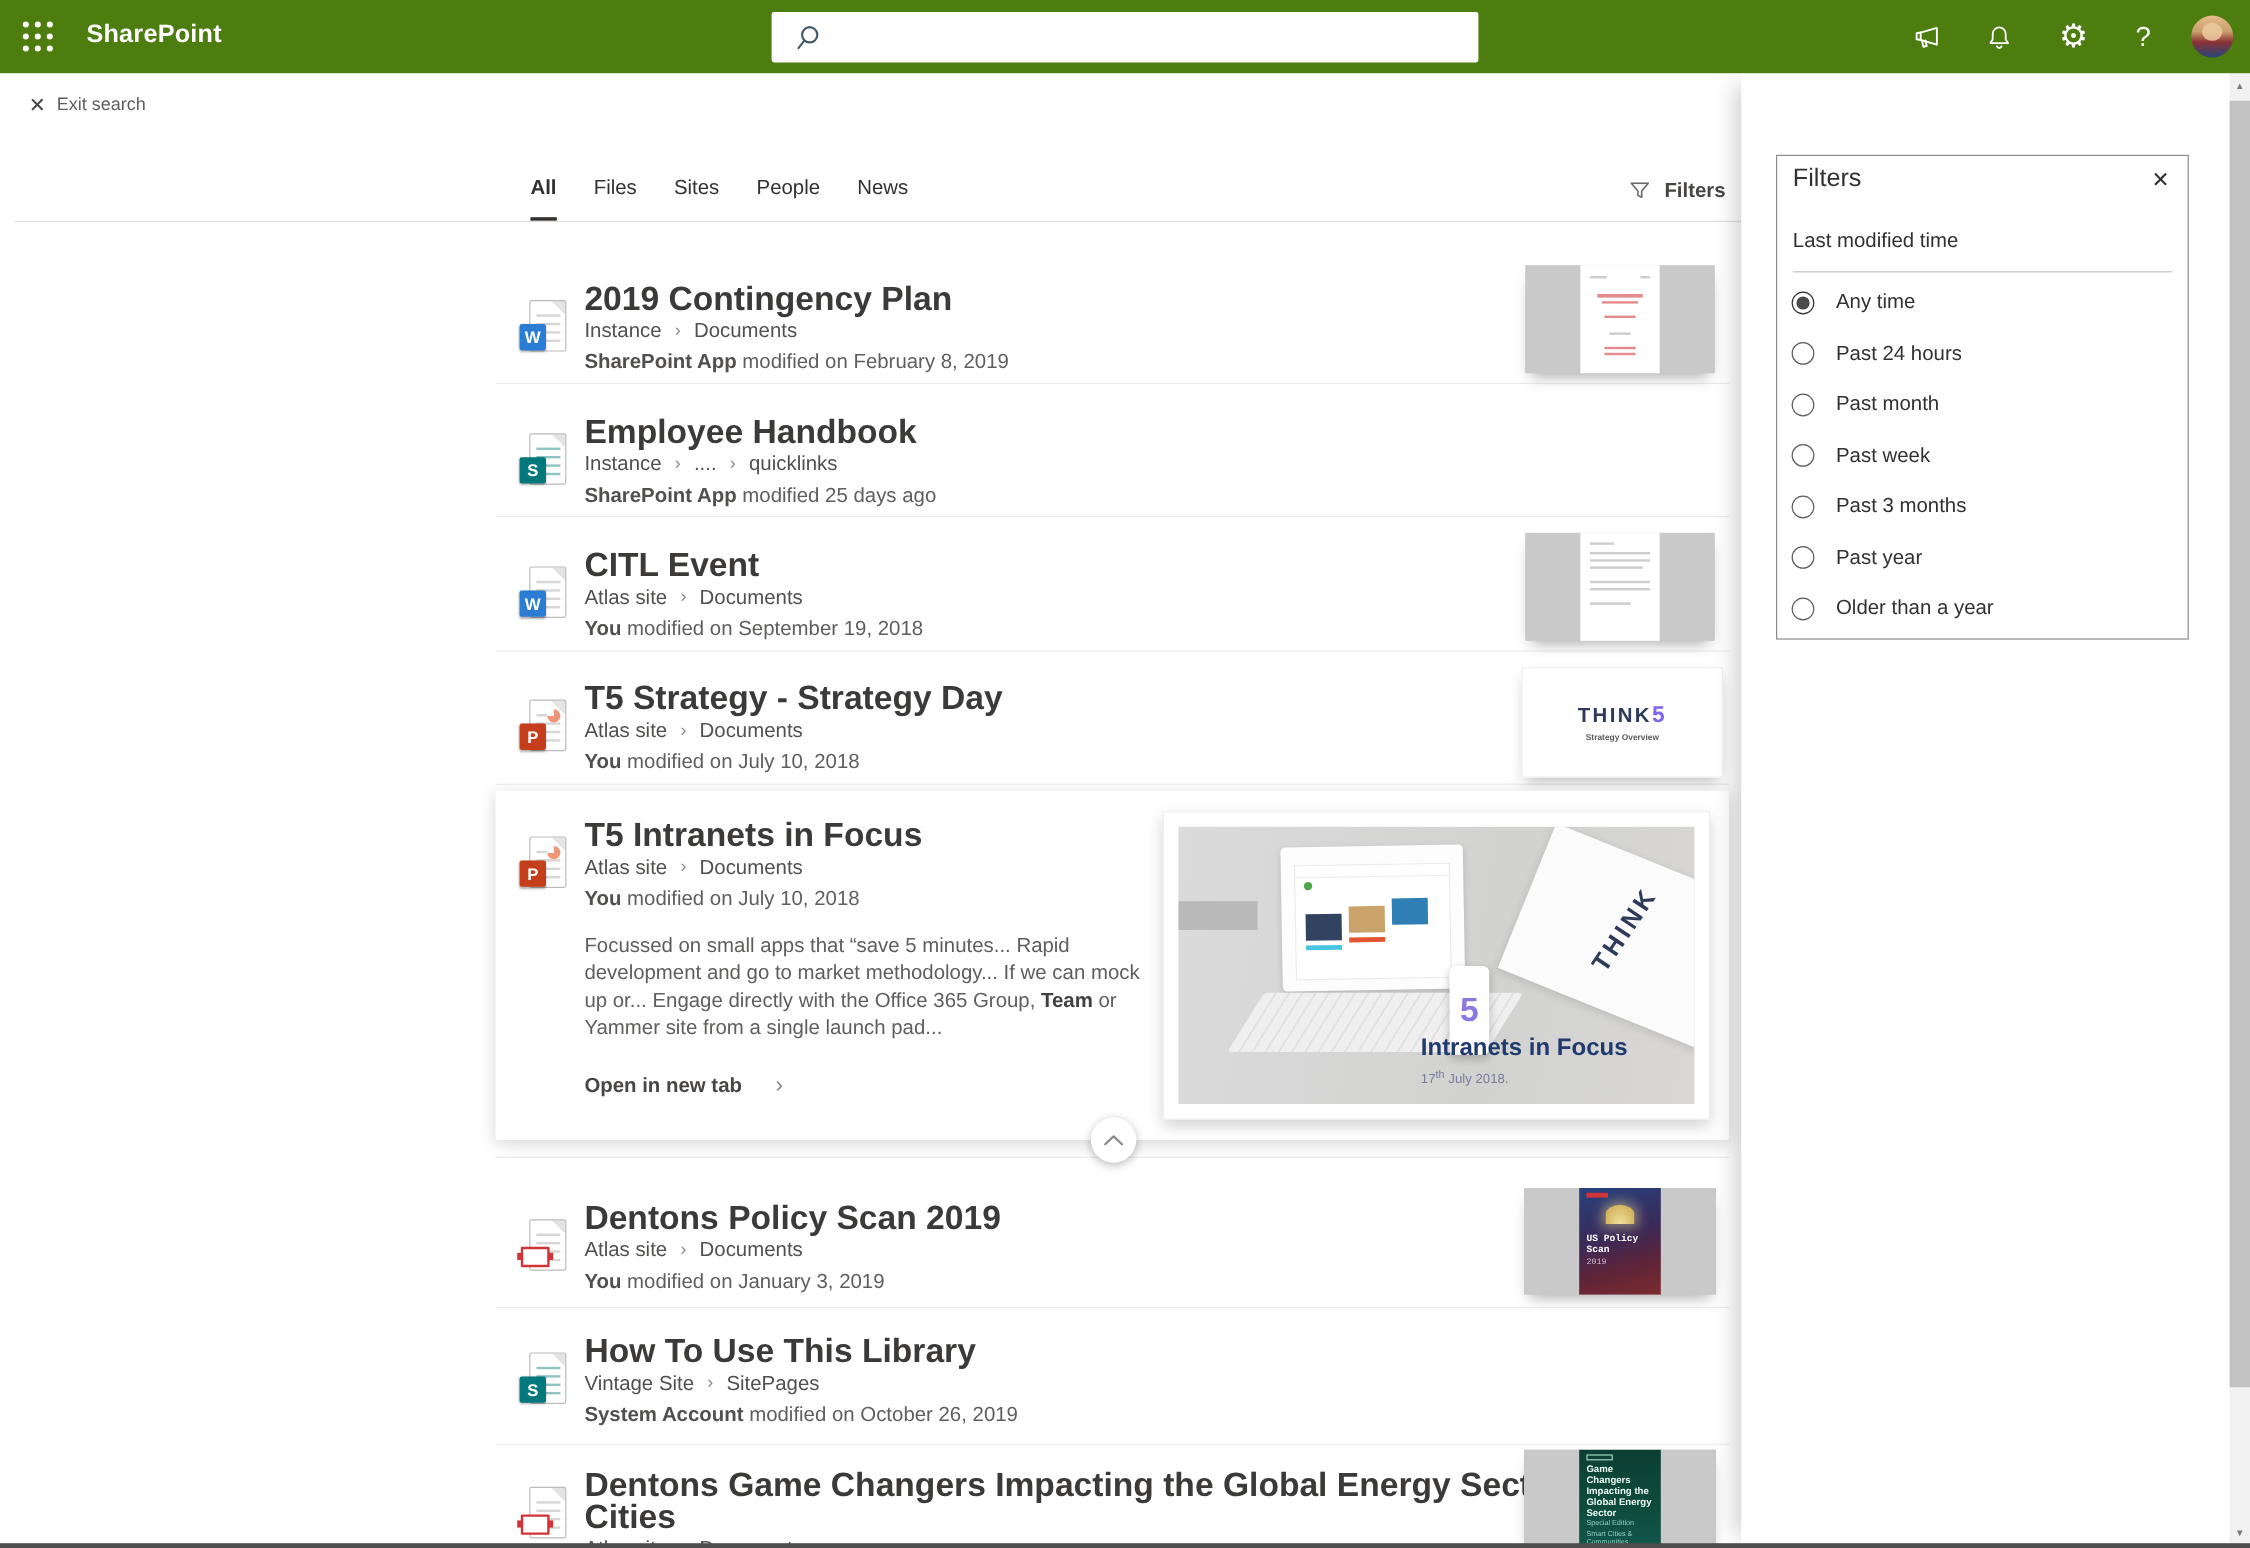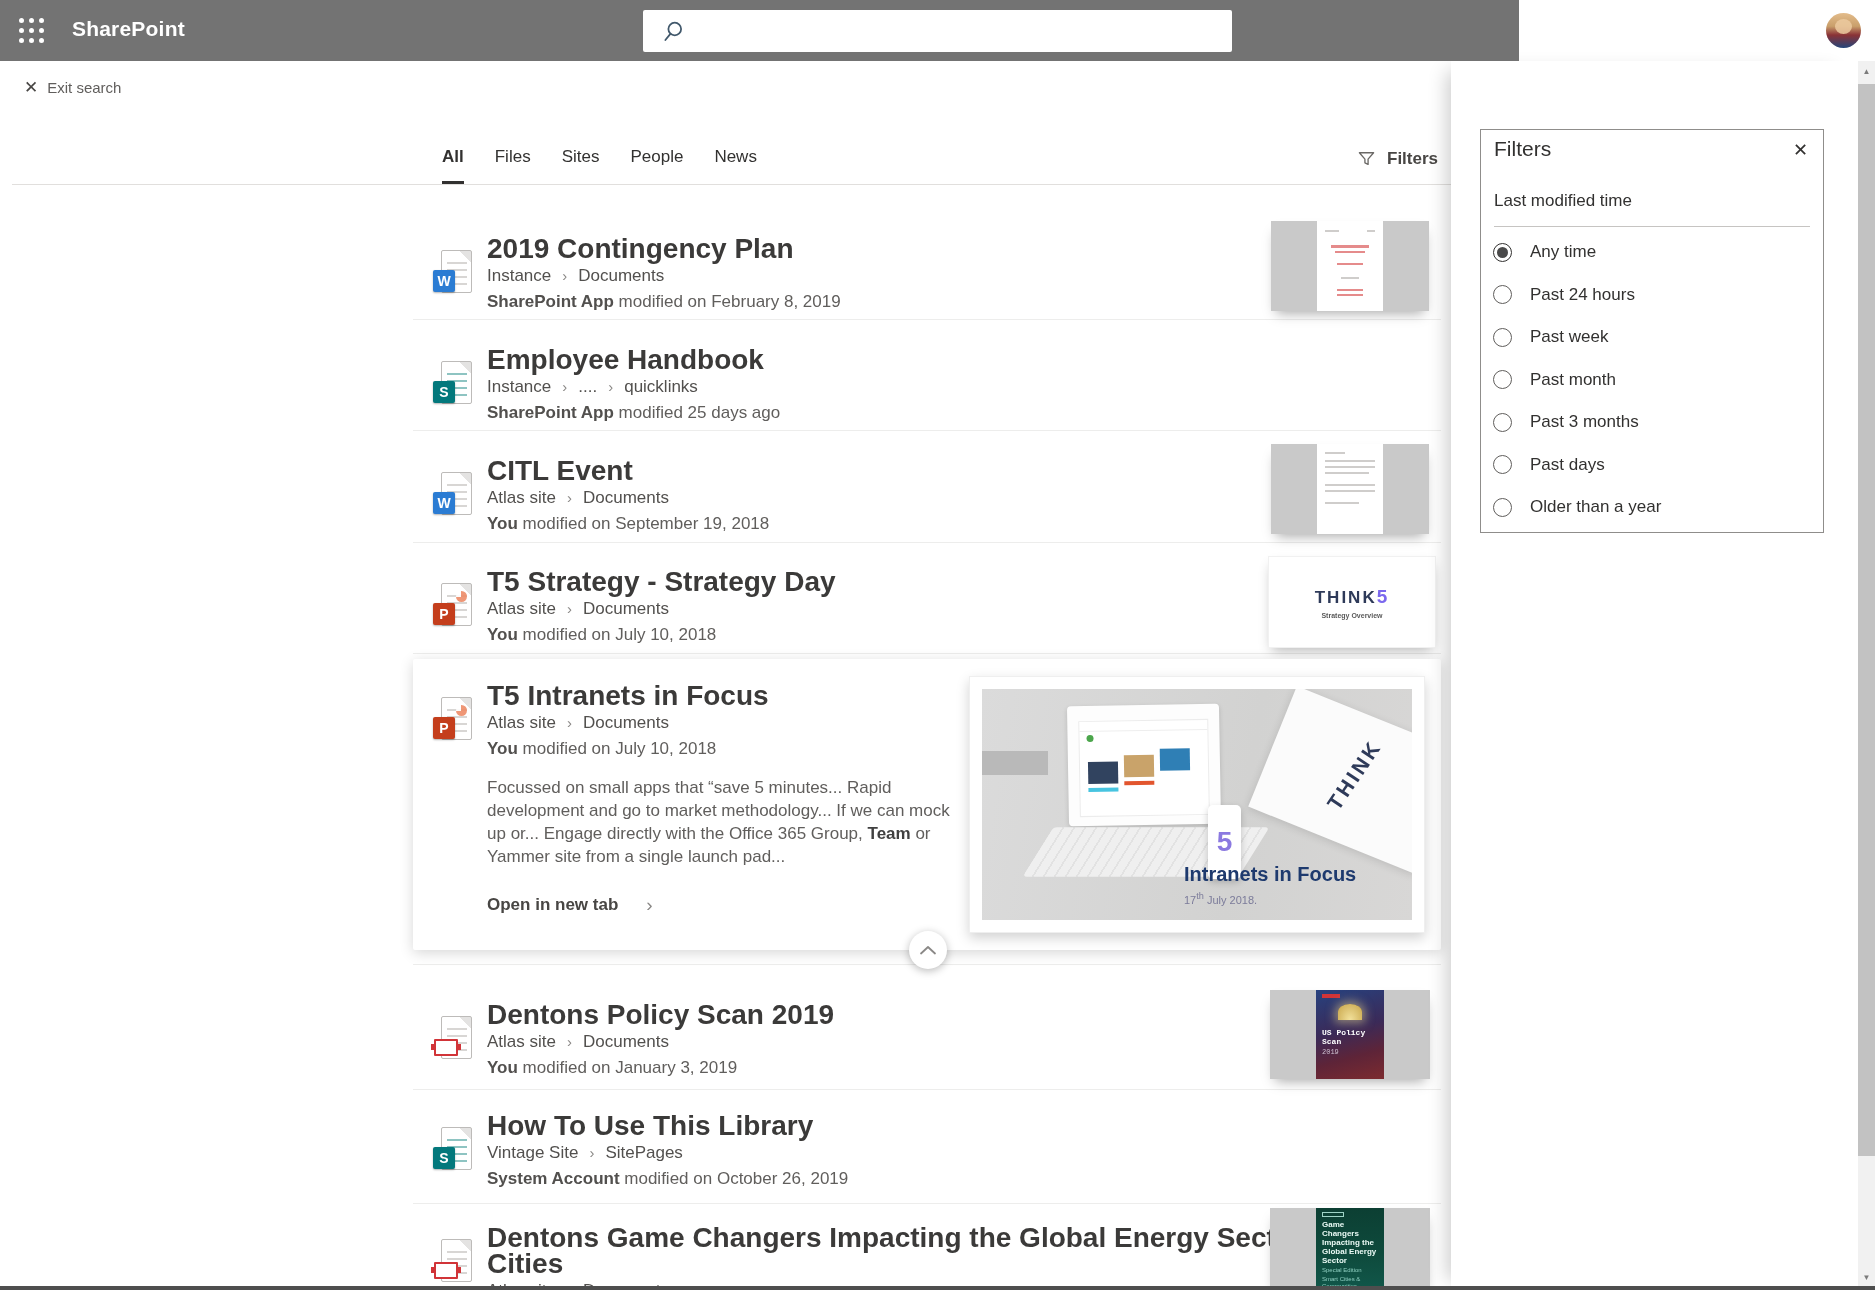--- a/index.html
+++ b/index.html
@@ -1,20 +1,20 @@
 <!DOCTYPE html>
 <html><head>
 <meta charset="utf-8">
 <style>
   html,body{margin:0;padding:0;background:#fff;}
   body{width:1875px;height:1290px;position:relative;overflow:hidden;
        font-family:"Liberation Sans",sans-serif;-webkit-font-smoothing:antialiased;color:#323130;}
 
   
-  .topbar{position:absolute;left:0;top:0;width:1519px;height:61px;background:#737373;z-index:10;}
+  .topbar{position:absolute;left:0;top:0;width:1875px;height:61px;background:#4d7c0f;z-index:10;}
   .waffle{position:absolute;left:19px;top:18px;width:27px;height:27px;display:grid;
           grid-template-columns:repeat(3,5px);grid-template-rows:repeat(3,5px);gap:5px;cursor:pointer;}
   .waffle i{background:#fff;border-radius:50%;}
   .brand{position:absolute;left:72px;top:17px;color:#fff;font-size:21px;font-weight:bold;letter-spacing:.2px;}
   .searchbox{position:absolute;left:643px;top:10px;width:589px;height:42px;background:#fff;border-radius:2px;
              display:flex;align-items:center;}
   .searchbox svg{margin-left:18px;flex:0 0 auto;}
   .searchbox input{border:none;outline:none;background:transparent;font-family:"Liberation Sans",sans-serif;
                    font-size:17px;color:#201f1e;margin-left:12px;flex:1;}
   .ticon{position:absolute;top:0;height:61px;width:46px;display:flex;align-items:center;justify-content:center;
@@ -493,33 +493,33 @@
       <li class="fopt selected">
         <span class="radio"></span>
         <span>Any time</span>
       </li>
       <li class="fopt">
         <span class="radio"></span>
         <span>Past 24 hours</span>
       </li>
       <li class="fopt">
         <span class="radio"></span>
+        <span>Past month</span>
+      </li>
+      <li class="fopt">
+        <span class="radio"></span>
         <span>Past week</span>
       </li>
       <li class="fopt">
         <span class="radio"></span>
-        <span>Past month</span>
+        <span>Past 3 months</span>
       </li>
       <li class="fopt">
         <span class="radio"></span>
-        <span>Past 3 months</span>
-      </li>
-      <li class="fopt">
-        <span class="radio"></span>
-        <span>Past days</span>
+        <span>Past year</span>
       </li>
       <li class="fopt">
         <span class="radio"></span>
         <span>Older than a year</span>
       </li>
     </ul>
   </div>
 </div>
 
 <div class="sb">

